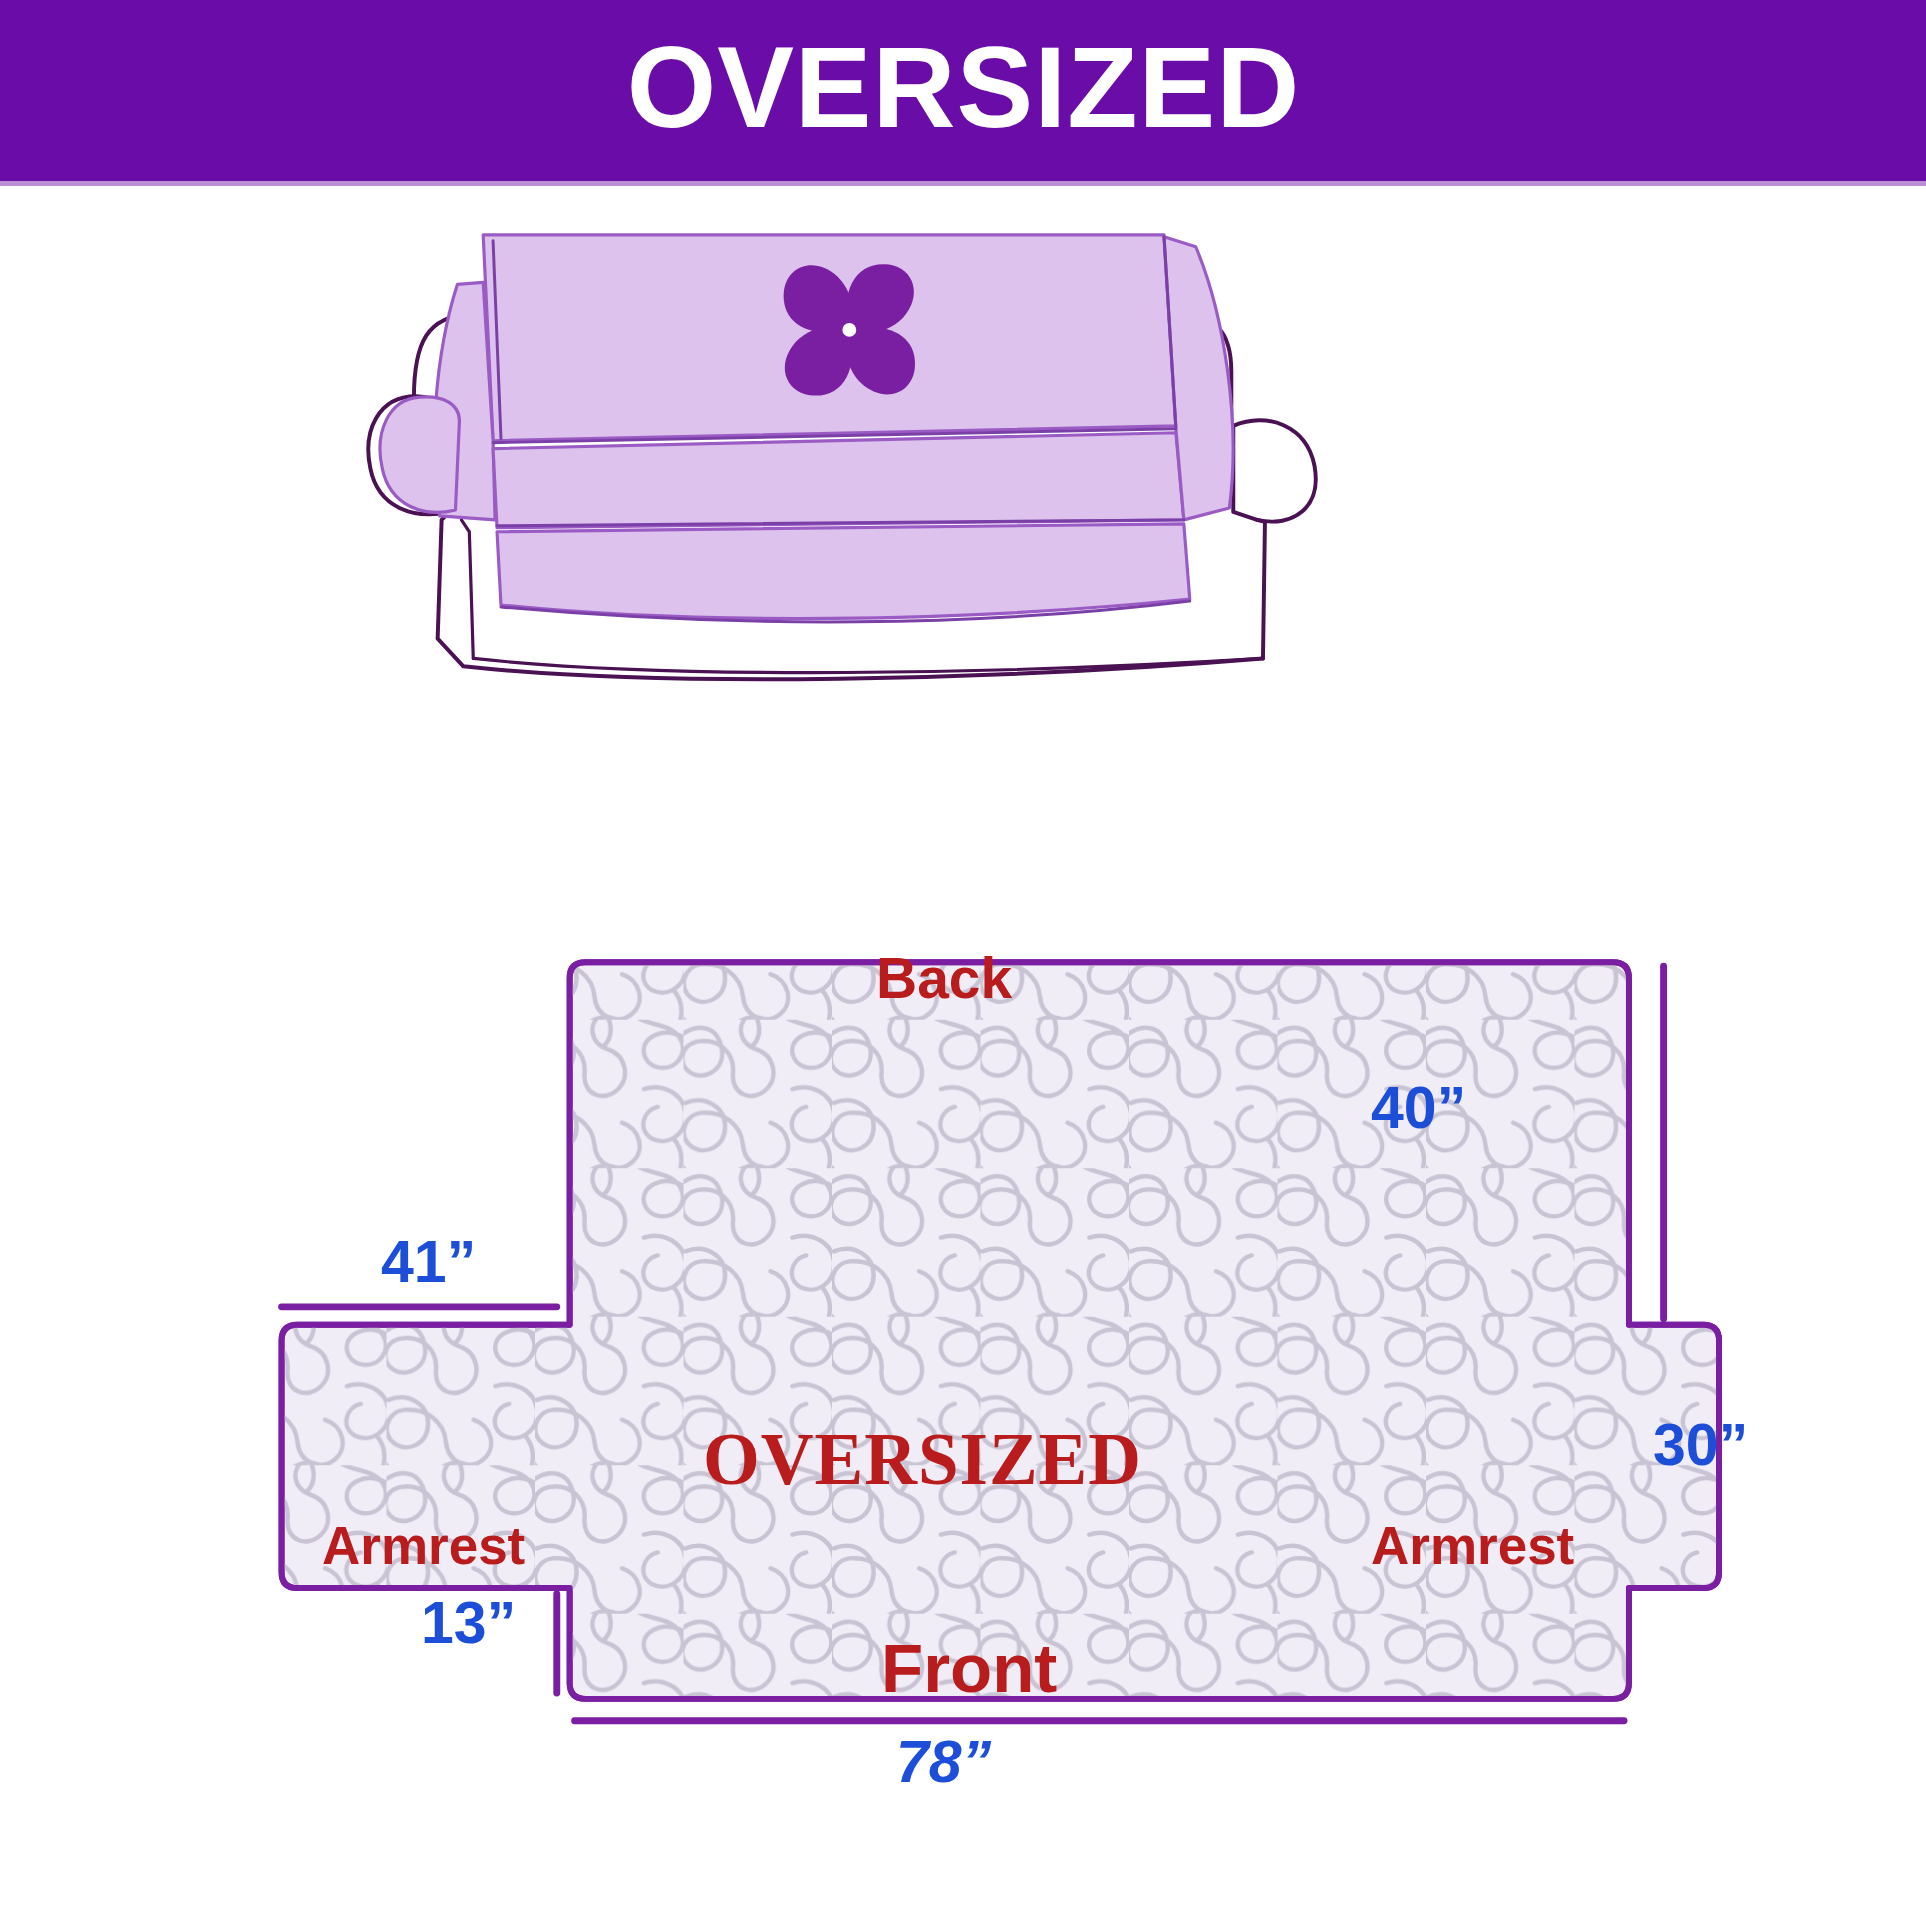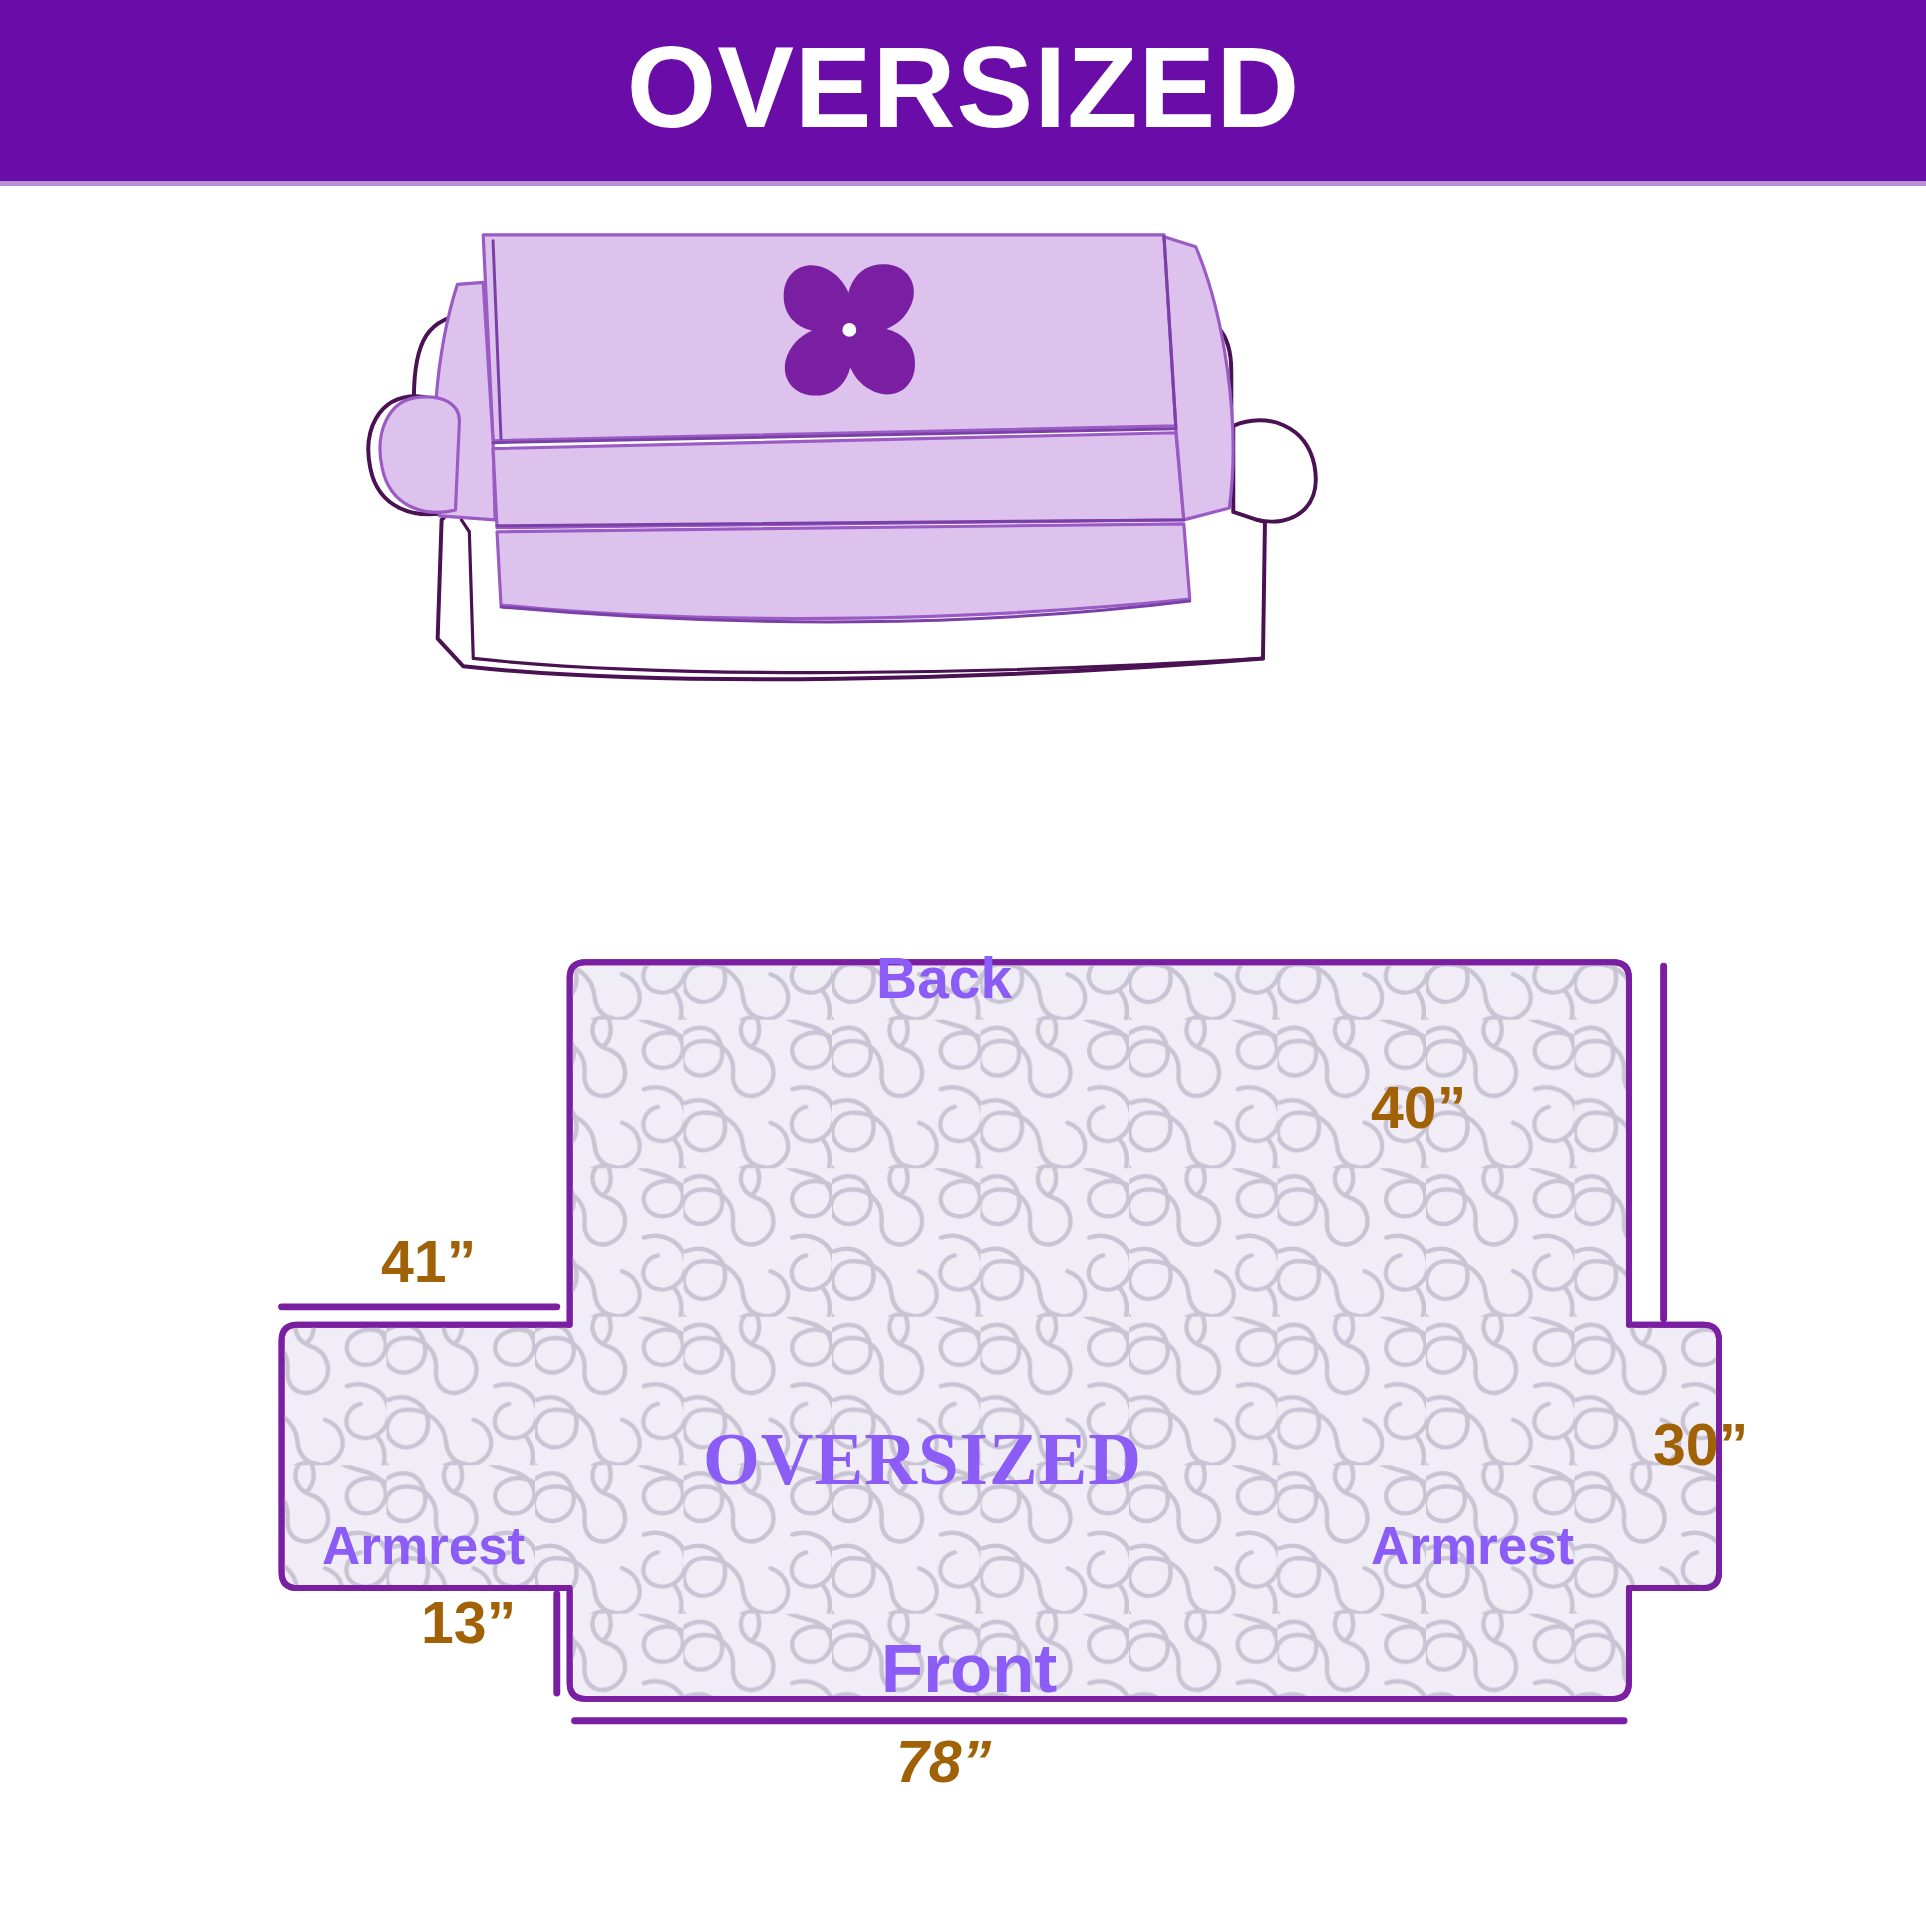--- a/index.html
+++ b/index.html
@@ -61,28 +61,28 @@
     left: 238px;
     top: 871px;
     width: 1485px;
     height: 941px;
   }
   #layout-diagram svg { display: block; width: 100%; height: 100%; }
 
   
   .layout-label {
     position: absolute;
-    color: #8b5cf6;
+    color: #b91c1c;
     font-family: "Liberation Sans", sans-serif;
     font-weight: bold;
     white-space: nowrap;
   }
   .dim-label {
     position: absolute;
-    color: #a16207;
+    color: #1d4ed8;
     font-family: "Liberation Sans", sans-serif;
     font-weight: bold;
     white-space: nowrap;
     font-size: 59px;
   }
 
   #label-back   { left: 876px;  top: 945px;  font-size: 57px; }
   #label-front  { left: 881px;  top: 1629px; font-size: 69px; }
   #label-arm-left  { left: 322px; top: 1515px; font-size: 53px; }
   #label-arm-right { left: 1371px; top: 1515px; font-size: 53px; }

